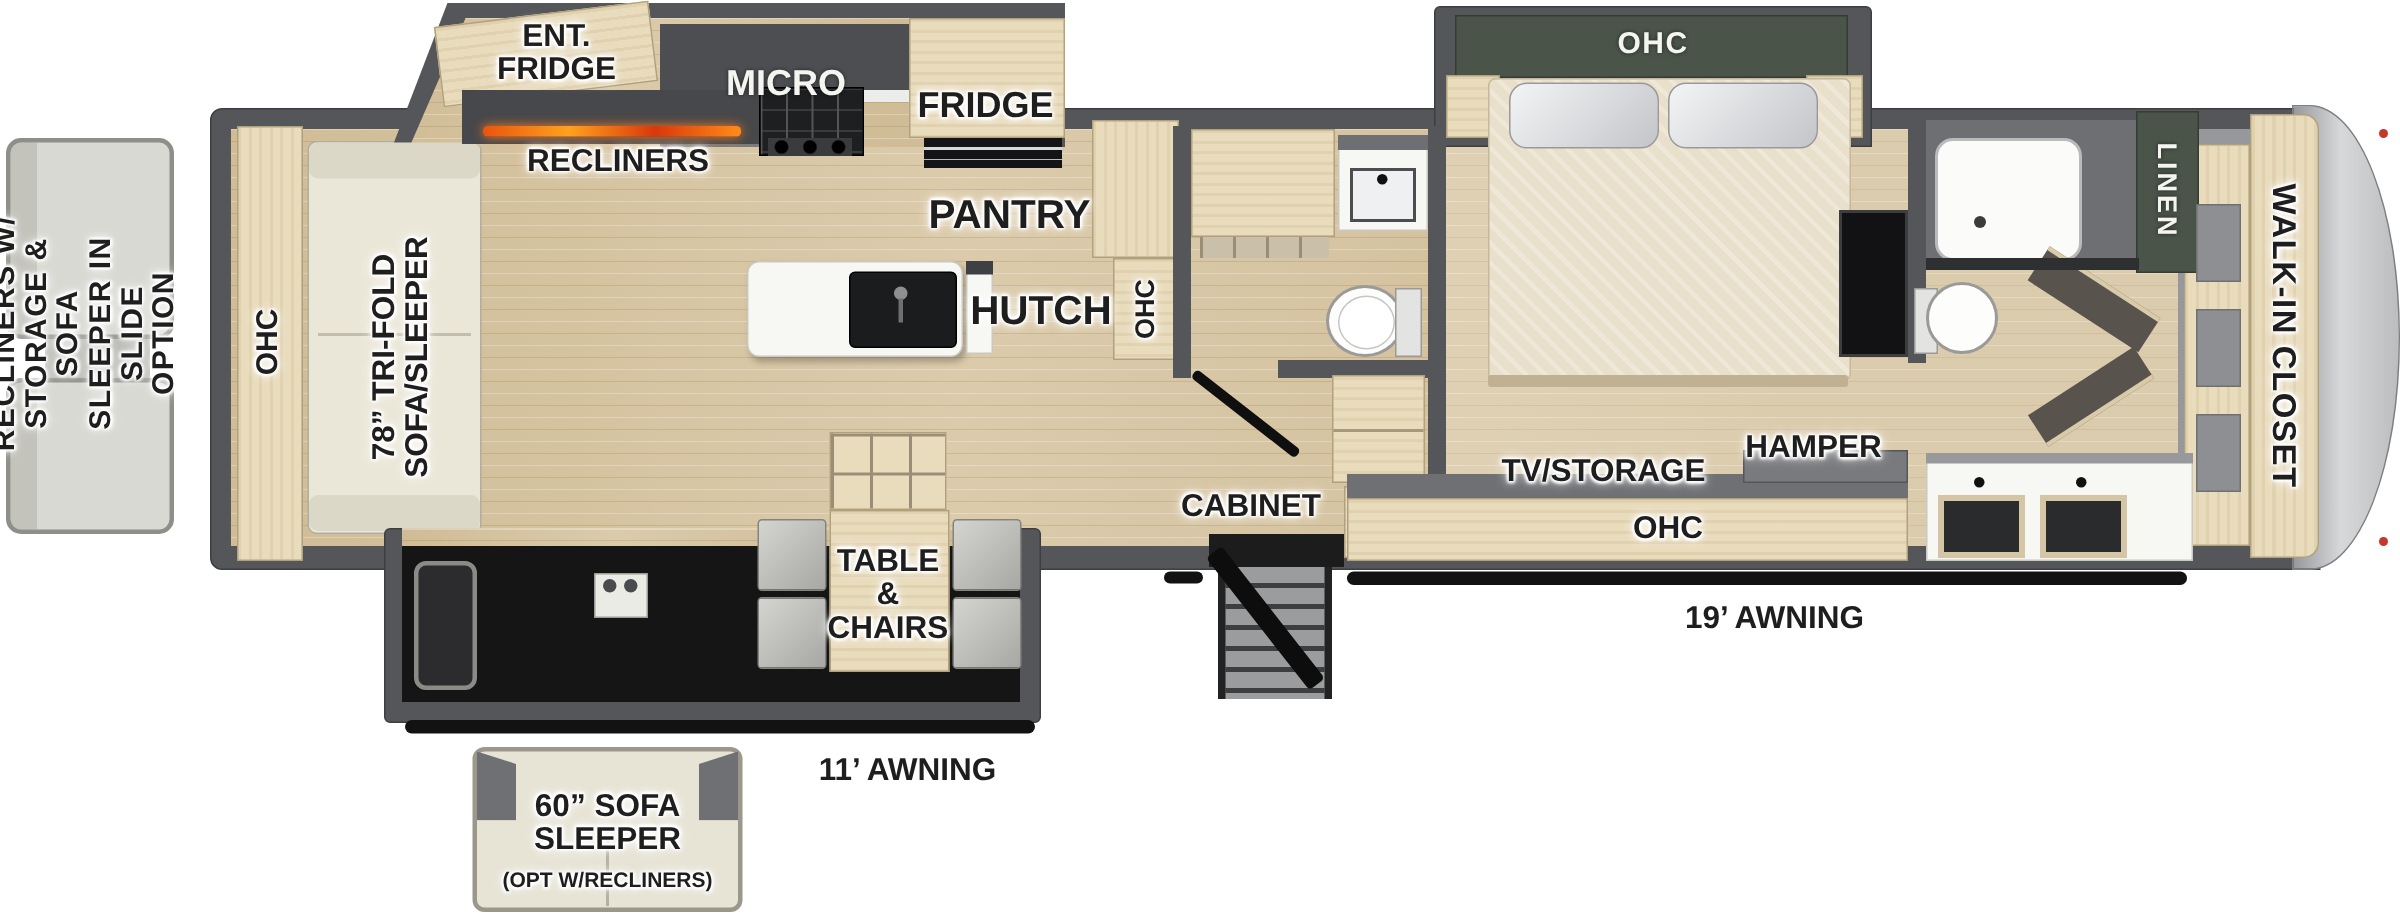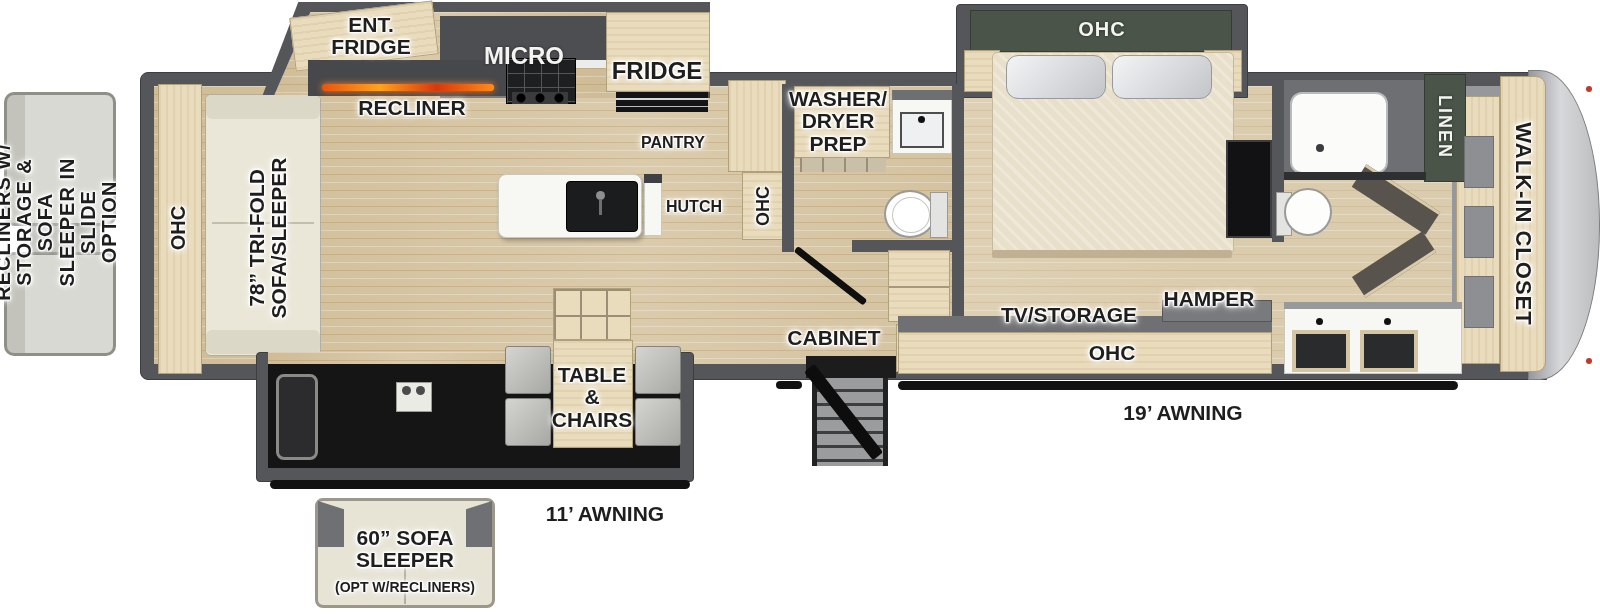--- a/index.html
+++ b/index.html
@@ -18,21 +18,21 @@
   .cab-v{background-image:repeating-linear-gradient(to right, rgba(170,140,90,.14) 0 2px, transparent 2px 7px);}
   .dark{position:absolute;background:#3f4043;}
   .white-counter{position:absolute;background:#f7f7f4;border:1px solid #c9c9c2;box-sizing:border-box;}
   .lbl{position:absolute;transform:translate(-50%,-50%);font-weight:bold;font-size:22px;
     color:#1e1e1e;white-space:pre-line;text-align:center;line-height:1.06;z-index:40;
     text-shadow:-1px -1px 2px #fff,1px -1px 2px #fff,-1px 1px 2px #fff,1px 1px 2px #fff,0 0 6px #fff,0 0 9px #fff;}
   .lbl.v{transform:translate(-50%,-50%) rotate(-90deg);}
   .lbl.vcw{transform:translate(-50%,-50%) rotate(90deg);}
   .lbl.white{color:#f4f5f1;text-shadow:0 0 3px rgba(0,0,0,.55);}
   .s14{font-size:14px;} .s17{font-size:17px;} .s18{font-size:18px;}
-  .s20{font-size:20px;} .s21{font-size:21px;} .s23{font-size:16px;} .s24{font-size:24px;}
+  .s20{font-size:20px;} .s21{font-size:21px;} .s23{font-size:27px;} .s24{font-size:24px;}
   .ls1{letter-spacing:1px;} .ls2{letter-spacing:2px;}
   .pillow{position:absolute;background:linear-gradient(135deg,#f3f4f6,#c3c5c8);
     border:1px solid #97999c;border-radius:12px;box-sizing:border-box;}
   .seat{position:absolute;background:linear-gradient(135deg,#dedfdb,#acadaa);
     border:1px solid #8d8e8a;border-radius:8px;box-sizing:border-box;}
   .cream{position:absolute;background:#ece8da;border:1px solid #b2ada0;box-sizing:border-box;border-radius:6px;}
   .bar{position:absolute;background:#121213;border-radius:5px;z-index:30;}
   .chair{position:absolute;background:linear-gradient(135deg,#d4d5d1,#a7a8a4);
     border:1px solid #83847f;box-sizing:border-box;border-radius:3px;}
 </style>
@@ -204,28 +204,25 @@
 OPTION</div>
 
   <div class="lbl v s20" style="left:179px;top:228px">OHC</div>
   <div class="lbl v s21" style="left:268px;top:238px;width:170px">78” TRI-FOLD
 SOFA/SLEEPER</div>
 
   <div class="lbl s21" style="left:371px;top:36px">ENT.
 FRIDGE</div>
   <div class="lbl white s24" style="left:524px;top:56px">MICRO</div>
   <div class="lbl s24" style="left:657px;top:71px">FRIDGE</div>
-  <div class="lbl s21" style="left:412px;top:108px">RECLINER</div>
+  <div class="lbl s21" style="left:412px;top:108px">RECLINERS</div>
   <div class="lbl s23" style="left:673px;top:143px">PANTRY</div>
   <div class="lbl s23" style="left:694px;top:207px">HUTCH</div>
   <div class="lbl v s18" style="left:764px;top:206px">OHC</div>
 
-  <div class="lbl s21" style="left:838px;top:121px">WASHER/
-DRYER
-PREP</div>
 
   <div class="lbl white s20 ls1" style="left:1102px;top:30px">OHC</div>
   <div class="lbl s21" style="left:1069px;top:315px">TV/STORAGE</div>
   <div class="lbl s21" style="left:1209px;top:299px">HAMPER</div>
   <div class="lbl s21" style="left:1112px;top:353px">OHC</div>
   <div class="lbl s21" style="left:834px;top:338px">CABINET</div>
 
   <div class="lbl vcw white s18 ls2" style="left:1444px;top:127px">LINEN</div>
   <div class="lbl vcw s22 ls1" style="left:1523px;top:224px;width:260px">WALK-IN CLOSET</div>
 

